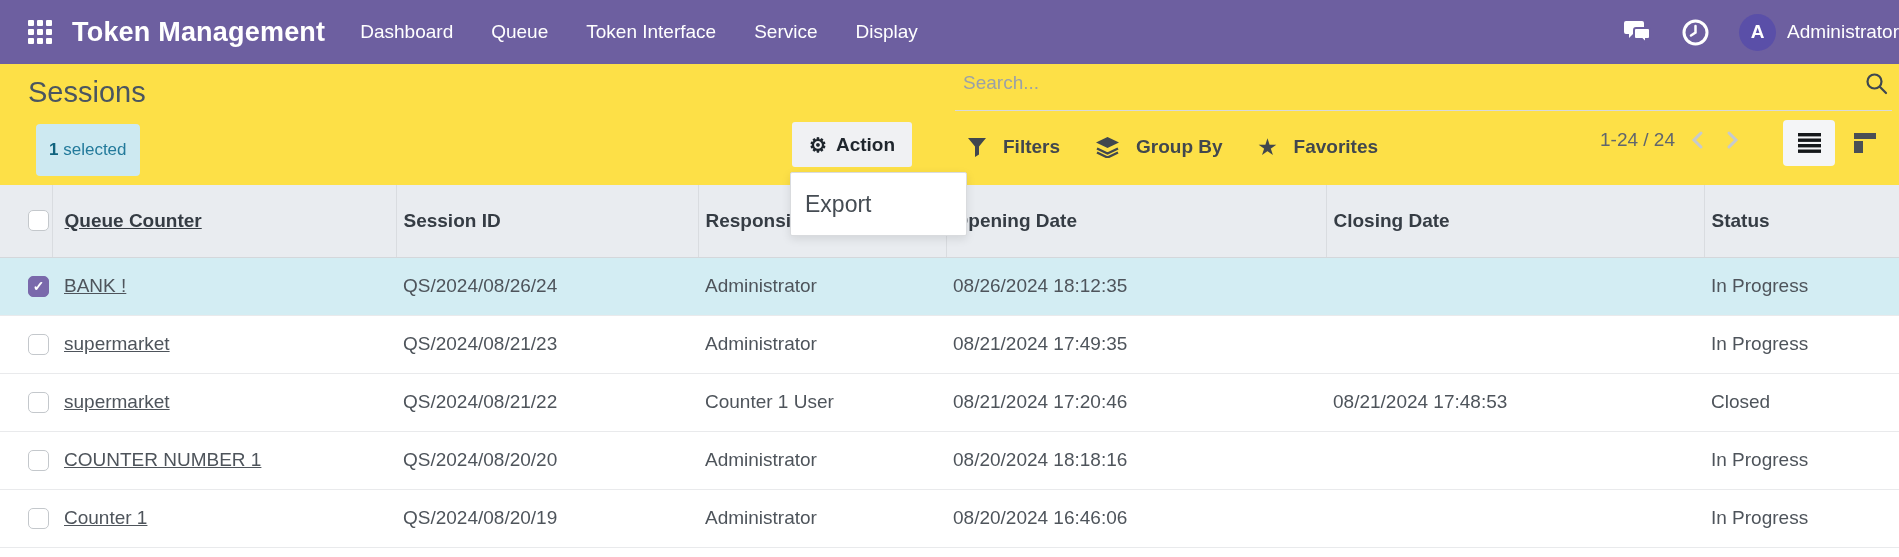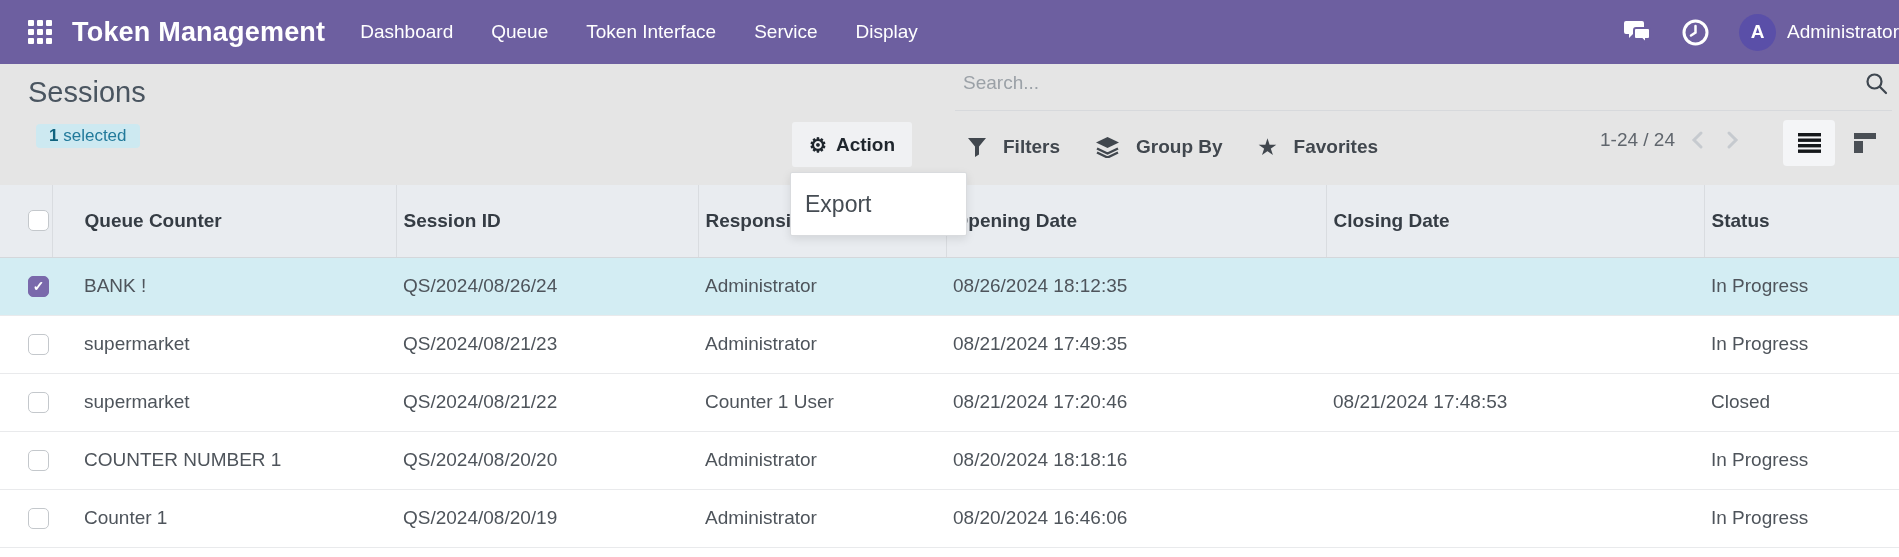--- a/index.html
+++ b/index.html
@@ -25,25 +25,25 @@
   .nav-right { margin-left:auto; display:flex; align-items:center; height:64px; flex:none; }
   .nav-icon { display:inline-flex; cursor:pointer; margin-right:30px; }
   .avatar {
     width:37px; height:37px; border-radius:50%; background:var(--avatar-bg,#5a4fa8);
     display:inline-flex; align-items:center; justify-content:center;
     font-size:19px; font-weight:700; color:#fff; flex:none; cursor:pointer;
   }
   .username { margin-left:11px; font-size:19px; white-space:nowrap; cursor:pointer; }
 
   
-  .control-panel { position:absolute; top:64px; left:0; width:1899px; height:121px; background:#e5e5e5; }
+  .control-panel { position:absolute; top:64px; left:0; width:1899px; height:121px; background:#fde047; }
   .page-title { position:absolute; left:28px; top:12px; font-size:29px; font-weight:400; color:#4a5560; }
   .sel-badge {
     position:absolute; left:36px; top:60px; background:var(--badge-bg,#cde9f1);
-    color:var(--badge-text,#227a9b); font-size:17px; padding:2px 13px; border-radius:4px;
+    color:var(--badge-text,#227a9b); font-size:17px; padding:16px 13px; border-radius:4px;
     white-space:nowrap;
   }
   .sel-badge b { font-weight:700; color:#10637e; }
 
   .action-btn {
     position:absolute; left:792px; top:58px; height:45px; border:none; cursor:pointer;
     background:#f0f1f3; border-radius:3px; display:inline-flex; align-items:center; gap:9px;
     padding:0 17px; font-family:inherit; font-size:19px; font-weight:600; color:#1f262d;
   }
   .gear-glyph { font-size:20px; line-height:1; color:#1f262d; }
@@ -99,21 +99,21 @@
     font-size:19px; font-weight:700; color:#353c44; padding-left:7px;
     border-right:1px solid #d9dce0; border-bottom:1px solid #d4d7db; cursor:pointer;
   }
   thead th:last-child { border-right:none; }
   thead th.cb-cell { cursor:default; }
   tbody td {
     height:58px; vertical-align:middle; font-size:19px; color:#4e545b;
     padding-left:7px; border-bottom:1px solid #e9eaec; background:#fff;
     white-space:nowrap; overflow:hidden; cursor:pointer;
   }
-  th.qc-pad, td.qc-pad { padding-left:32px; }
+  th.qc-pad, td.qc-pad { padding-left:12px;text-decoration:underline; }
   tr.selected td { background:var(--selected-row-bg,#d3edf3); }
   .cb {
     width:21px; height:21px; border:1px solid #c4c8cc; border-radius:5px; background:#fff;
     margin-left:21px; cursor:pointer; display:flex; align-items:center; justify-content:center;
   }
   .cb.checked {
     background:var(--checkbox-checked,#7a69ab); border-color:var(--checkbox-checked,#7a69ab);
   }
   .cb.checked::after { content:"✓"; color:#fff; font-size:14px; font-weight:700; line-height:1; }
 </style>

